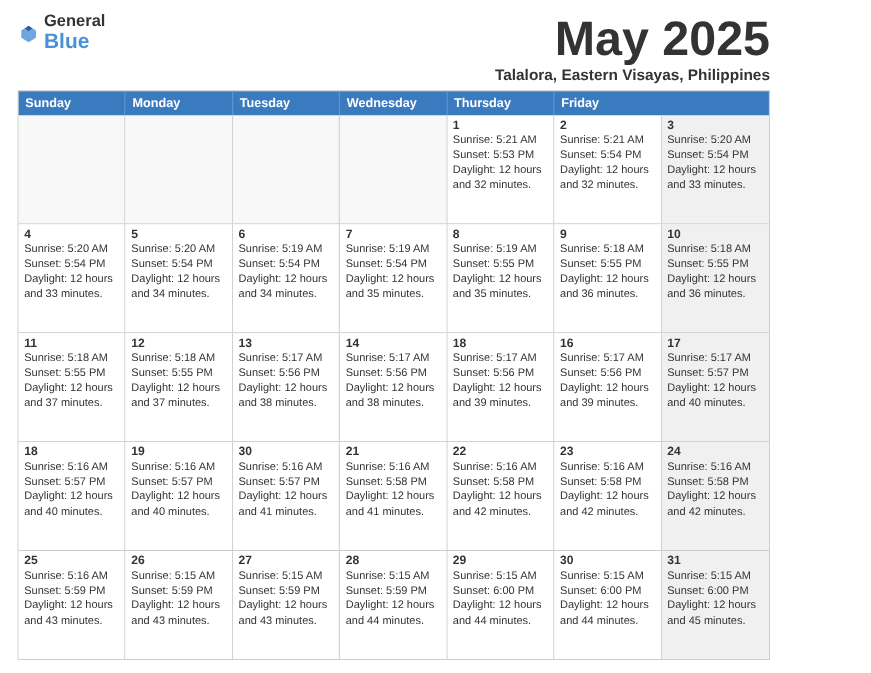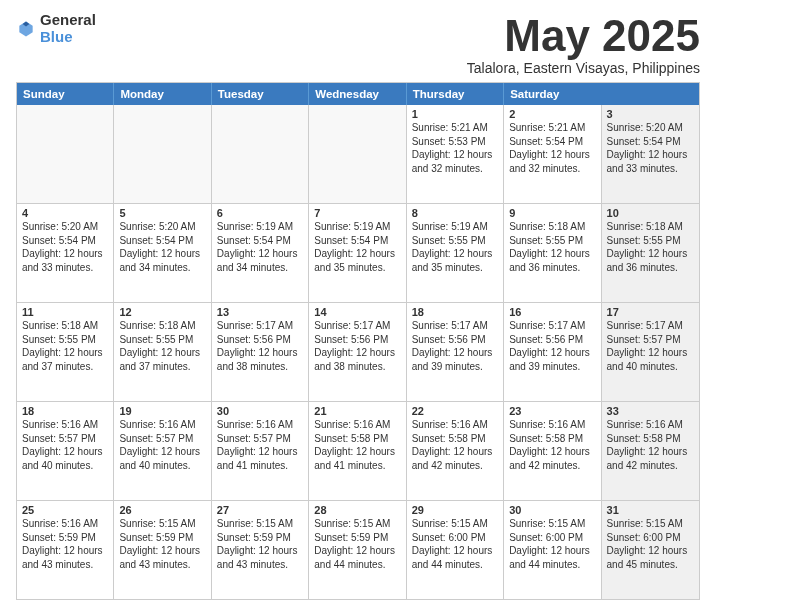--- a/index.html
+++ b/index.html
@@ -32,41 +32,41 @@
       display: flex;
       flex-direction: column;
       line-height: 1.1;
     }
     .logo-general {
       font-size: 15px;
       font-weight: bold;
       color: #333;
     }
     .logo-blue {
-      font-size: 15px;
+      font-size: 19px;
       font-weight: bold;
       color: #4a90d9;
     }
     .logo-icon {
       width: 20px;
       height: 20px;
     }
     .title-block {
       text-align: right;
     }
     .main-title {
       font-size: 44px;
       font-weight: bold;
       color: #333;
       line-height: 1.1;
     }
     .subtitle {
       font-size: 14px;
       color: #333;
-      font-weight: 400;
+      font-weight: 700;
     }
     .calendar {
       flex: 1;
       display: flex;
       flex-direction: column;
       border: 1px solid #ccc;
     }
     .cal-header {
       display: grid;
       grid-template-columns: repeat(7, 1fr);
@@ -138,21 +138,21 @@
     </div>
   </div>
 
   <div class="calendar">
     <div class="cal-header" id="cal-header">
         <div class="cal-header-cell">Sunday</div>
         <div class="cal-header-cell">Monday</div>
         <div class="cal-header-cell">Tuesday</div>
         <div class="cal-header-cell">Wednesday</div>
         <div class="cal-header-cell">Thursday</div>
-        <div class="cal-header-cell">Saturday</div>
+        <div class="cal-header-cell">Friday</div>
       </div>
     <div class="cal-body" id="cal-body">
         <div class="cal-row">
           <div class="cal-cell empty"></div>
           <div class="cal-cell empty"></div>
           <div class="cal-cell empty"></div>
           <div class="cal-cell empty"></div>
           <div class="cal-cell">
             <div class="day-num">1</div>
             <div class="cell-text" style="white-space: pre-line;">Sunrise: 5:21 AM
@@ -314,21 +314,21 @@
 and 42 minutes.</div>
           </div>
           <div class="cal-cell">
             <div class="day-num">23</div>
             <div class="cell-text" style="white-space: pre-line;">Sunrise: 5:16 AM
 Sunset: 5:58 PM
 Daylight: 12 hours
 and 42 minutes.</div>
           </div>
           <div class="cal-cell shaded">
-            <div class="day-num">33</div>
+            <div class="day-num">24</div>
             <div class="cell-text" style="white-space: pre-line;">Sunrise: 5:16 AM
 Sunset: 5:58 PM
 Daylight: 12 hours
 and 42 minutes.</div>
           </div>
         </div>
         <div class="cal-row">
           <div class="cal-cell">
             <div class="day-num">25</div>
             <div class="cell-text" style="white-space: pre-line;">Sunrise: 5:16 AM

